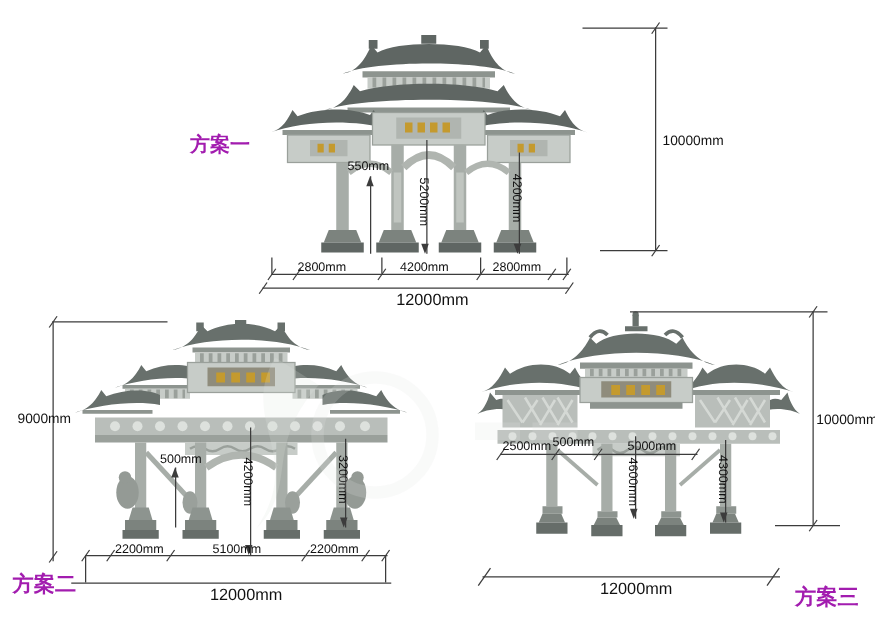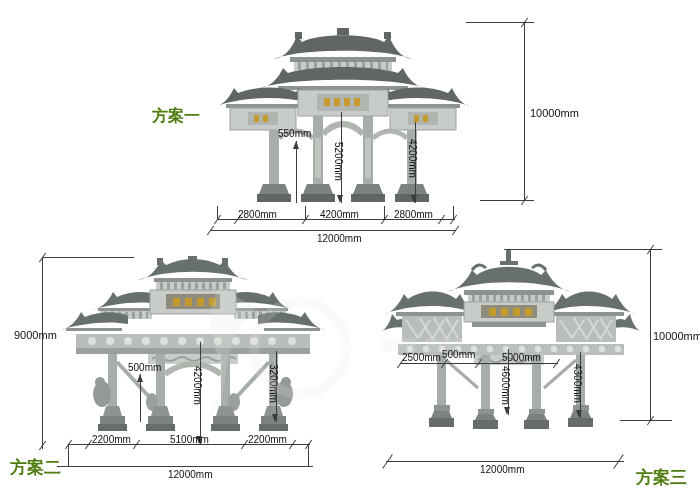--- a/index.html
+++ b/index.html
@@ -1,23 +1,23 @@
 <!DOCTYPE html>
 <html><head>
 <meta charset="utf-8">
 <style>
   html,body{margin:0;padding:0;background:#fff;}
   #stage{position:relative;width:700px;height:495px;background:#ffffff;overflow:hidden;
          font-family:"Liberation Sans",sans-serif;}
   .lab{position:absolute;font:10px/1.1 "Liberation Sans",sans-serif;color:#111;white-space:nowrap;letter-spacing:0;}
   .lab-md{font-size:11px;}
-  .lab-big{font-size:10px;}
+  .lab-big{font-size:13px;}
   .labv{position:absolute;font:10px/1 "Liberation Sans",sans-serif;color:#111;writing-mode:vertical-rl;white-space:nowrap;}
   .title{position:absolute;font-weight:bold;font-size:15px;color:#000;}
-  .plan-label{position:absolute;font-weight:bold;font-size:17px;color:#4d7c0f;}
+  .plan-label{position:absolute;font-weight:bold;font-size:17px;color:#a21caf;}
   .dl{position:absolute;height:0;border-top:1px solid #3c3c3c;}
   .dv{position:absolute;width:0;border-left:1px solid #3c3c3c;}
   .tick{position:absolute;width:11px;height:0;border-top:1.5px solid #3c3c3c;transform:rotate(-55deg);}
   .tick-lg{position:absolute;width:17px;height:0;border-top:1.5px solid #3c3c3c;transform:rotate(-55deg);}
   .arr-d{position:absolute;width:0;height:0;border-left:3.5px solid transparent;border-right:3.5px solid transparent;border-top:8px solid #3c3c3c;}
   .arr-u{position:absolute;width:0;height:0;border-left:3.5px solid transparent;border-right:3.5px solid transparent;border-bottom:8px solid #3c3c3c;}
   svg{position:absolute;display:block;}
   .wm{position:absolute;opacity:.38;pointer-events:none;}
 </style>
 </head>

